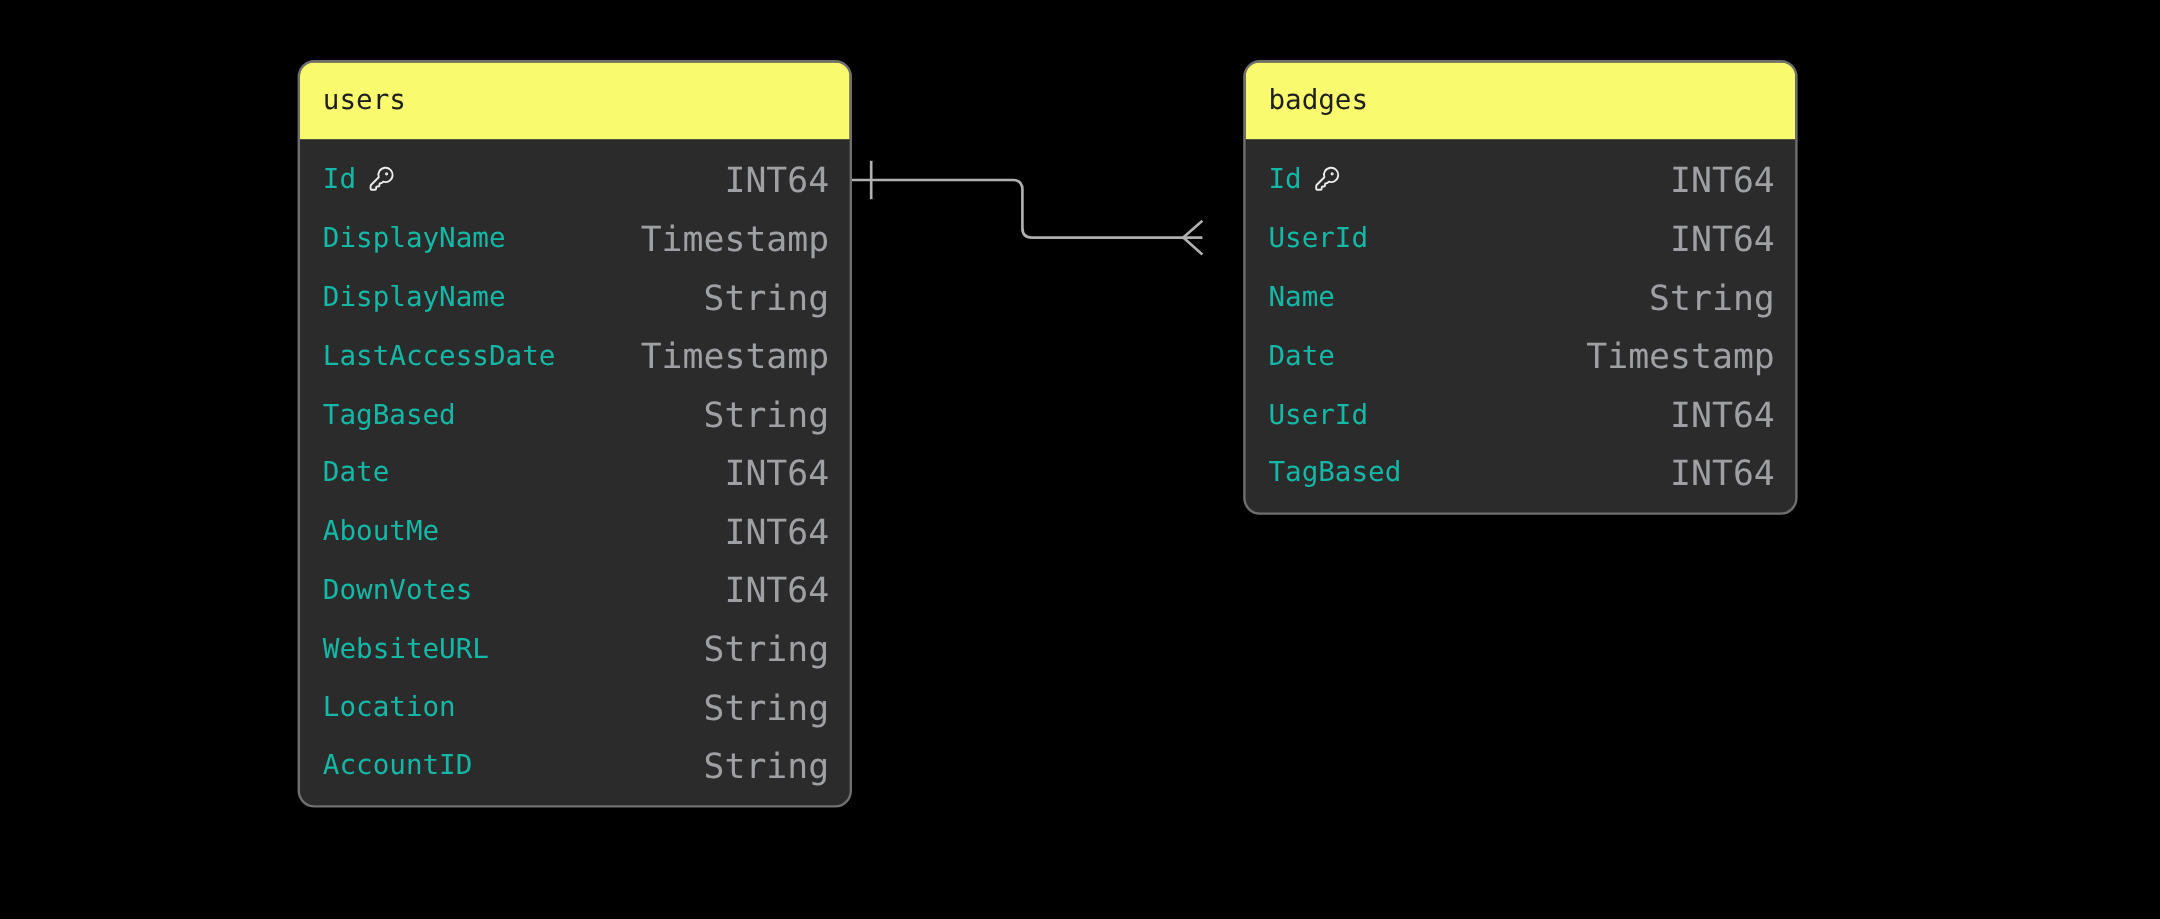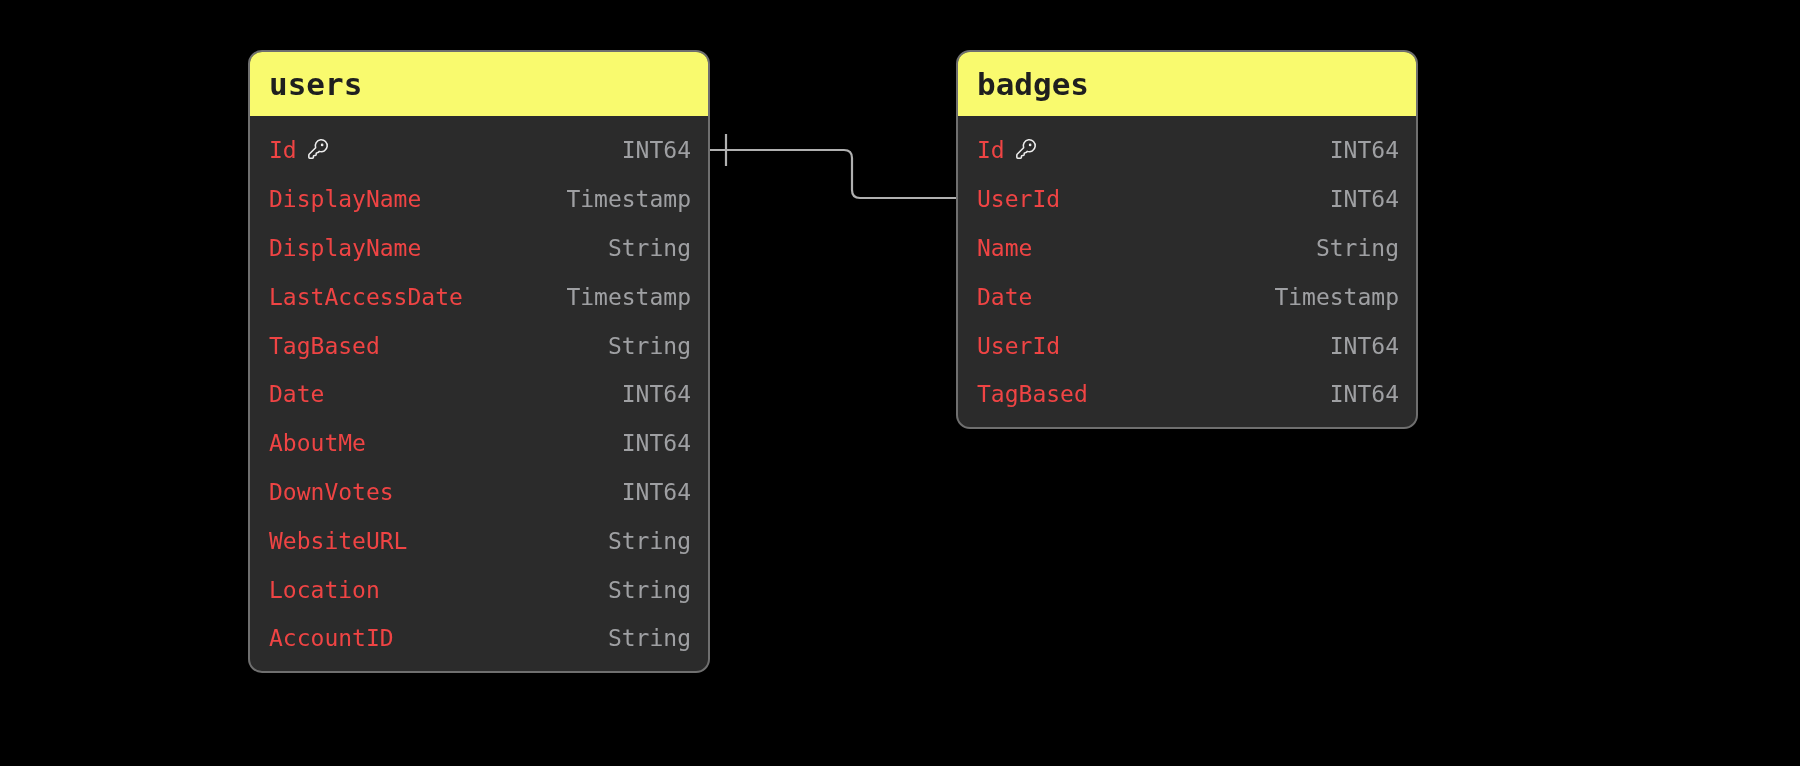--- a/index.html
+++ b/index.html
@@ -20,51 +20,51 @@
   .table-card {
     position: absolute;
     width: 462px;
     background: #2b2b2b;
     border: 2px solid #6f6f6f;
     border-radius: 14px;
     overflow: hidden;
     box-sizing: border-box;
   }
   .table-card.users  { left: 248px; top: 50px; }
-  .table-card.badges { left: 956px; top: 50px; }
+  .table-card.badges { left: 1036px; top: 50px; }
   .table-header {
     height: 64px;
     display: flex;
     align-items: center;
     padding-left: 19px;
-    font-size: 31px;
-    font-weight: bold;
+    font-size: 23px;
+    font-weight: normal;
     color: #1f1f1f;
     background: #f9fa6e;
   }
   .rows {
     padding: 10px 0 8px 0;
   }
   .field-row {
     height: 48.8px;
     display: flex;
     align-items: center;
     justify-content: space-between;
     padding: 0 17px 0 19px;
   }
   .field-name {
     display: flex;
     align-items: center;
     gap: 10px;
     font-size: 23px;
-    color: #ef4444;
+    color: #14b8a6;
     white-space: nowrap;
   }
   .field-type {
-    font-size: 23px;
+    font-size: 29px;
     color: #9fa0a3;
     white-space: nowrap;
   }
   .key-icon-svg {
     width: 22px;
     height: 22px;
     stroke: #ededed;
     stroke-width: 1.7;
     fill: none;
     stroke-linecap: round;

